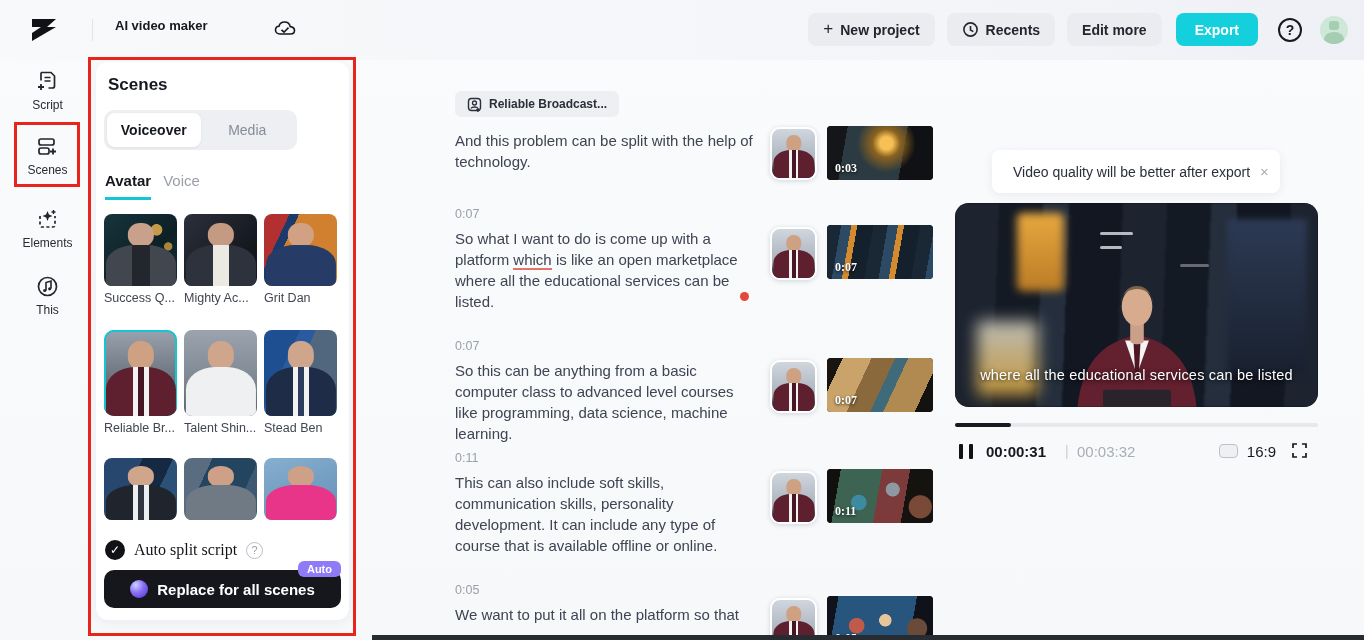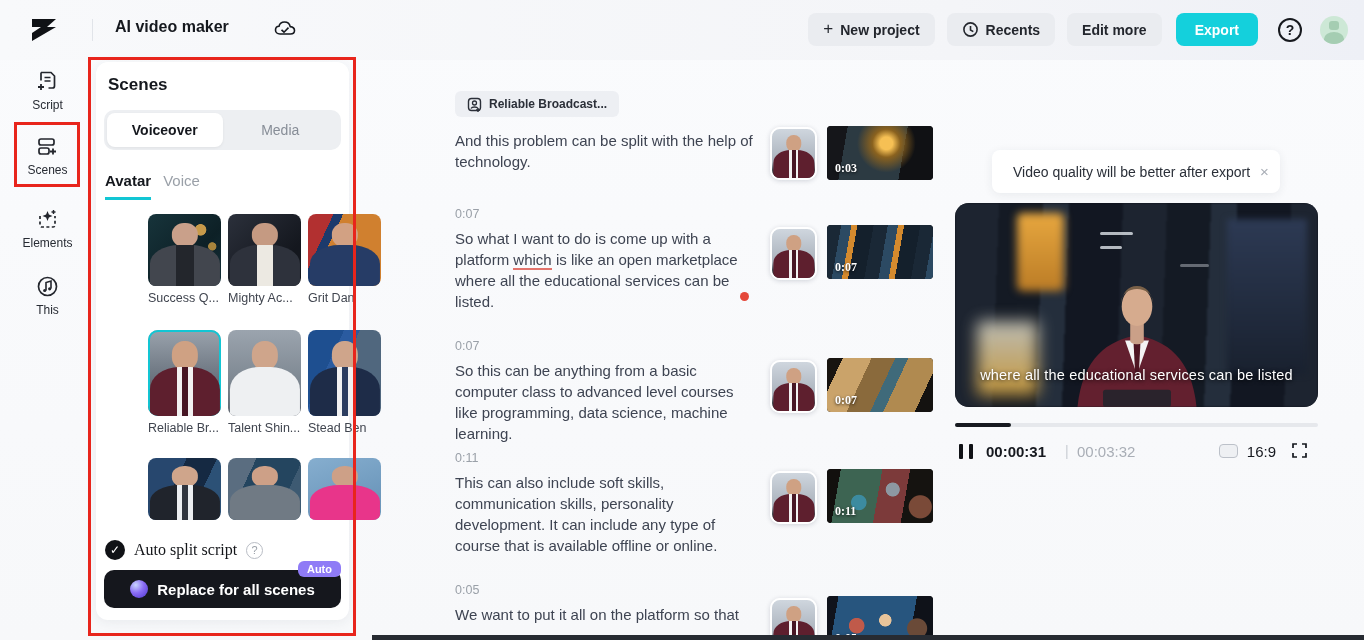--- a/index.html
+++ b/index.html
@@ -6,21 +6,21 @@
   html,body { width:1364px; height:640px; }
   body { font-family:"Liberation Sans",sans-serif; background:#fbfcfe; }
   .app { position:relative; width:1364px; height:640px; overflow:hidden;
          background:linear-gradient(180deg,#fafbfd 0%,#f7f8fa 100%); }
 
   
   .header { position:absolute; left:0; top:0; width:1364px; height:60px;
             background:linear-gradient(90deg,#f8f9fb 0%,#f4f5f8 70%,#eef0f6 100%); }
   .logo { position:absolute; left:30px; top:17px; width:28px; height:26px; }
   .hdr-divider { position:absolute; left:92px; top:19px; width:1px; height:22px; background:#e1e4e9; }
-  .app-title { position:absolute; left:115px; top:18px; font-size:16px; font-weight:bold; color:#15181e; }
+  .app-title { position:absolute; left:115px; top:18px; font-size:13px; font-weight:bold; color:#15181e; }
   .cloud-icon { position:absolute; left:274px; top:20px; }
   .hdr-right { position:absolute; right:16px; top:13px; display:flex; align-items:center; gap:12px; }
   .pill-btn { height:33px; padding:0 15px; border-radius:8px; background:#eaecf0;
               display:flex; align-items:center; gap:7px; font-size:14px; font-weight:bold; color:#23262d; cursor:pointer; }
   .pill-btn .plus { font-size:17px; font-weight:normal; margin-top:-1px; }
   .export-btn { height:33px; padding:0 19px; border-radius:8px; background:#14d0dc; color:#fff;
                 display:flex; align-items:center; font-size:14px; font-weight:bold; cursor:pointer; margin-left:2px; }
   .help-btn { width:24px; height:24px; border:2px solid #17191e; border-radius:50%;
               display:flex; align-items:center; justify-content:center; font-size:14px; font-weight:bold; color:#17191e; margin-left:8px; }
   .user-avatar { width:28px; height:28px; border-radius:50%; background:#cde8d6; position:relative; overflow:hidden; margin-left:6px; }
@@ -34,28 +34,28 @@
   .side-item svg { display:block; }
 
   .red-box { position:absolute; border:3px solid #e8251c; z-index:40; pointer-events:none; }
   .rb-sidebar { left:14px; top:122px; width:66px; height:65px; }
   .rb-panel  { left:88px; top:57px; width:268px; height:579px; }
 
   
   .panel { position:absolute; left:96px; top:62px; width:253px; height:558px; background:#fff;
            border-radius:12px; box-shadow:0 2px 12px rgba(40,50,70,.07); }
   .panel-title { position:absolute; left:12px; top:13px; font-size:17px; font-weight:bold; color:#15181e; }
-  .seg-ctrl { position:absolute; left:8px; top:48px; width:237px; height:40px; background:#edeff2; border-radius:10px; display:flex; padding:3px; }
+  .seg-ctrl { position:absolute; left:8px; top:48px; width:193px; height:40px; background:#edeff2; border-radius:10px; display:flex; padding:3px; }
   .seg-opt { flex:1; display:flex; align-items:center; justify-content:center; font-size:14px; color:#878d97; border-radius:8px; cursor:pointer; }
   .seg-opt.active { background:#fff; color:#15181e; font-weight:bold; box-shadow:0 1px 3px rgba(0,0,0,.06); }
   .subtabs { position:absolute; left:9px; top:110px; display:flex; gap:12px; }
   .subtab { font-size:15px; color:#9aa0a8; cursor:pointer; padding-bottom:8px; }
   .subtab.active { color:#15181e; font-weight:bold; border-bottom:3px solid #12c6d4; }
 
-  .av-grid-row { position:absolute; left:8px; display:flex; gap:7px;margin-left:44px; }
+  .av-grid-row { position:absolute; left:8px; display:flex; gap:7px; }
   .av-cell { width:73px; }
   .av-thumb { width:73px; border-radius:8px; position:relative; overflow:hidden; cursor:pointer; }
   .av-thumb.sel { outline:2px solid #12c6d4; outline-offset:-2px; border-radius:10px; }
   .av-name { margin-top:5px; font-size:12.5px; color:#40454f; white-space:nowrap; overflow:hidden; }
 
   .person { position:absolute; inset:0; }
   .person::before { content:""; position:absolute; top:13%; left:50%; transform:translateX(-50%);
                     width:36%; height:33%; background:var(--skin,#cda58c); border-radius:46%; }
   .person::after { content:""; position:absolute; top:43%; left:50%; transform:translateX(-50%);
                    width:96%; height:62%; background:var(--suit,#3a3f48); border-radius:42% 42% 0 0; }

